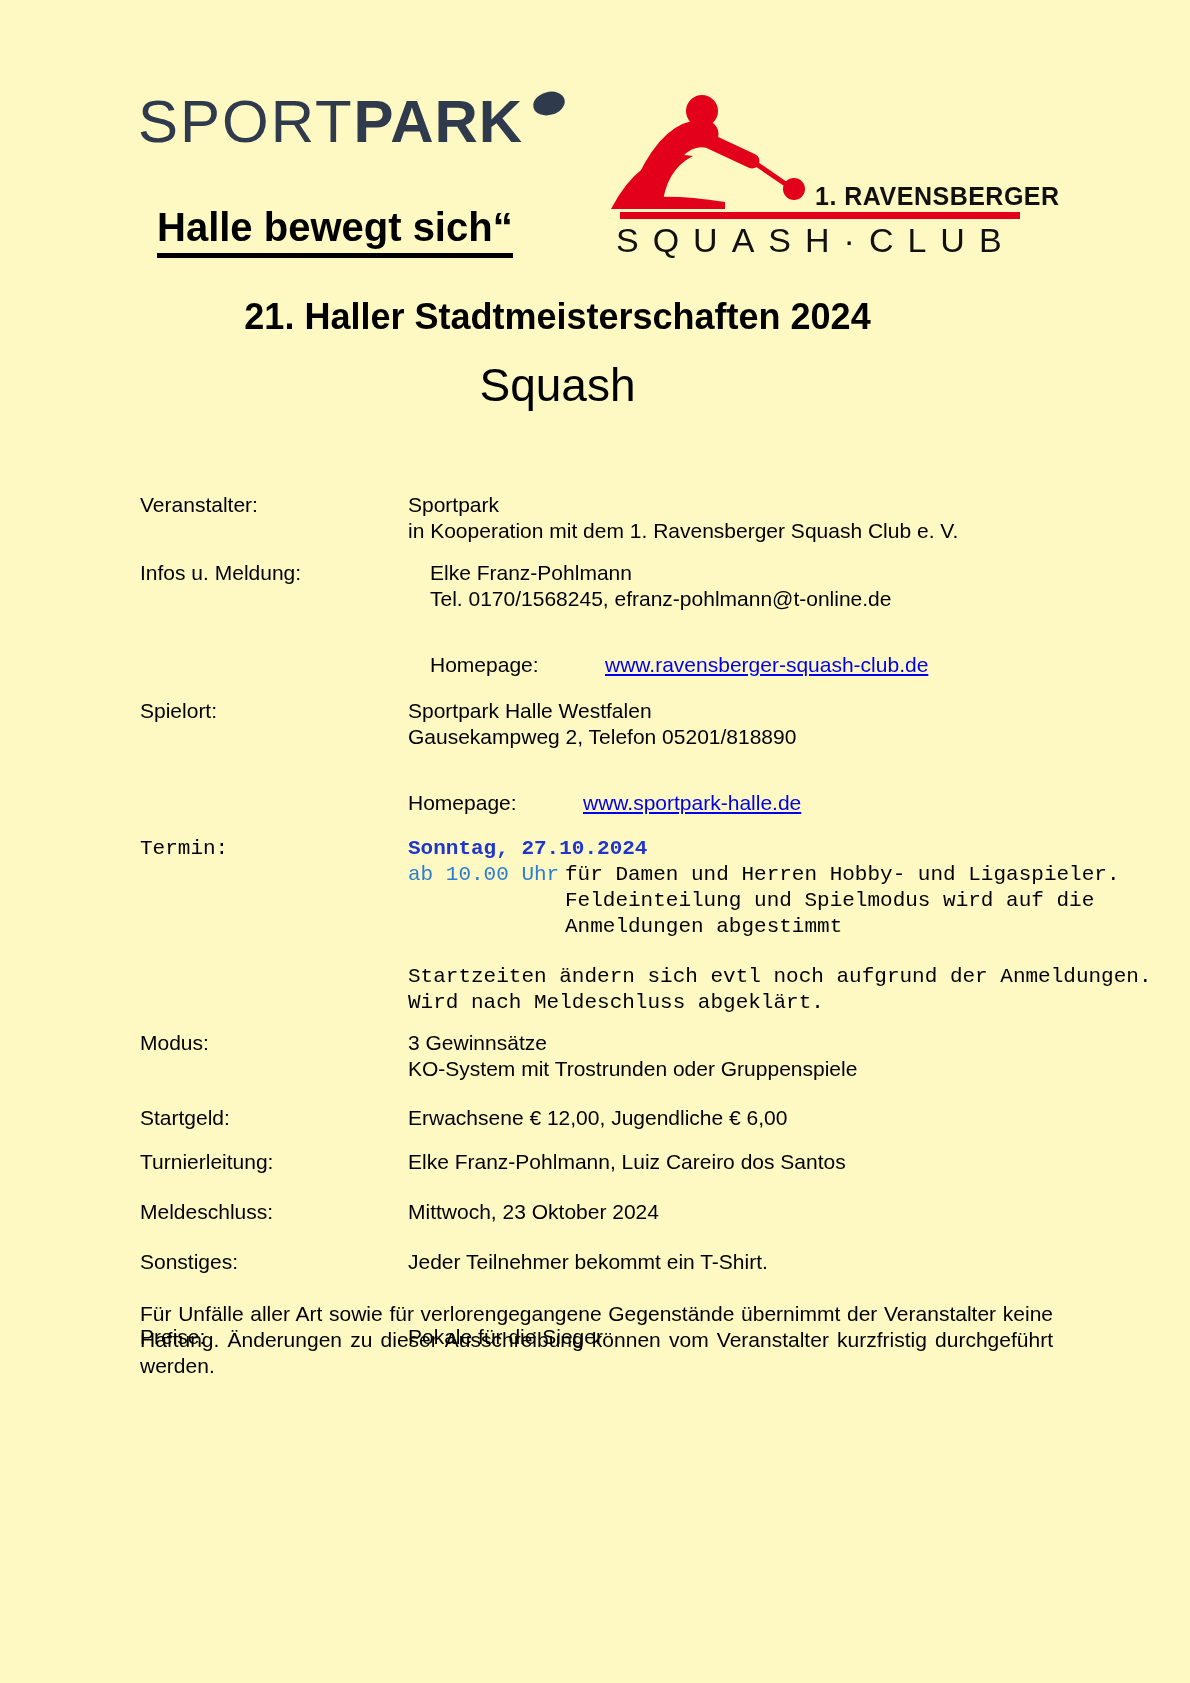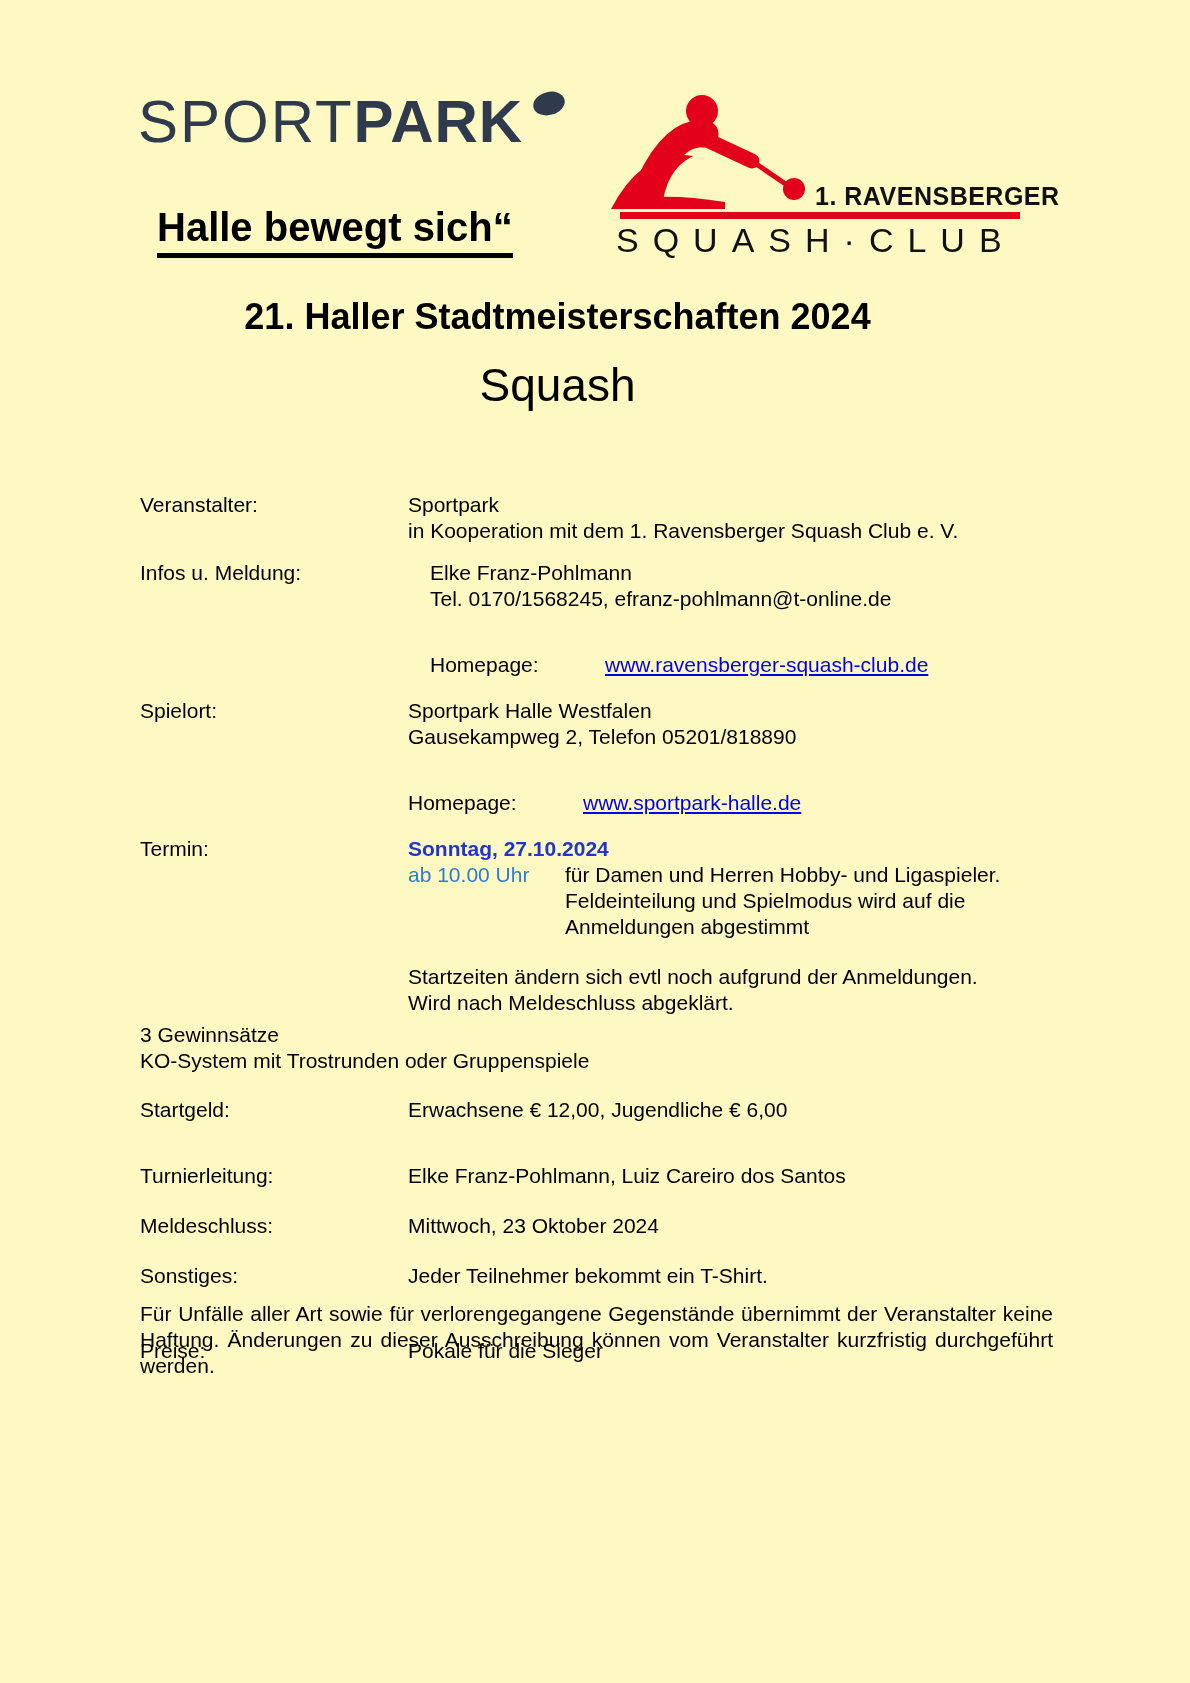--- a/index.html
+++ b/index.html
@@ -67,23 +67,23 @@
 
   
   .info-rows{
     position:absolute;left:140px;top:492px;width:912px;
     font-size:21px;
   }
   .row{display:flex;}
   .row-veranstalter{margin-bottom:16px;}
   .row-infos{margin-bottom:20px;gap:22px;}
   .row-spielort{margin-bottom:20px;}
-  .row-termin{margin-bottom:6px;}
+  .row-termin{margin-bottom:14px;font-family:Liberation Mono, monospace;}
   .row-modus{margin-bottom:23px;}
-  .row-startgeld{margin-bottom:40px;}
+  .row-startgeld{margin-bottom:18px;}
   .row-turnierleitung{margin-bottom:24px;}
   .row-meldeschluss{margin-bottom:24px;}
   .row-sonstiges{margin-bottom:49px;}
   .row-preise{margin-bottom:6px;}
   .label{width:268px;flex:none;line-height:26px;}
   .value{flex:1;}
   .line{line-height:26px;white-space:nowrap;}
   .line.spacer{height:24px;}
   .line.hang{padding-left:157px;}
   .seg.tab{display:inline-block;width:175px;margin-top:40px;}
@@ -159,20 +159,21 @@
           <div class="line"><span class="seg date">Sonntag, 27.10.2024</span></div>
           <div class="line"><span class="seg time">ab 10.00 Uhr</span><span class="seg">für Damen und Herren Hobby- und Ligaspieler.</span></div>
           <div class="line hang"><span class="seg">Feldeinteilung und Spielmodus wird auf die</span></div>
           <div class="line hang"><span class="seg">Anmeldungen abgestimmt</span></div>
           <div class="line spacer"></div>
           <div class="line"><span class="seg">Startzeiten ändern sich evtl noch aufgrund der Anmeldungen.</span></div>
           <div class="line"><span class="seg">Wird nach Meldeschluss abgeklärt.</span></div>
         </div>
       </div>
       <div class="row row-modus">
+        <div class="label">Modus:</div>
         <div class="value">
           <div class="line"><span class="seg">3 Gewinnsätze</span></div>
           <div class="line"><span class="seg">KO-System mit Trostrunden oder Gruppenspiele</span></div>
         </div>
       </div>
       <div class="row row-startgeld">
         <div class="label">Startgeld:</div>
         <div class="value">
           <div class="line"><span class="seg">Erwachsene € 12,00, Jugendliche € 6,00</span></div>
         </div>

